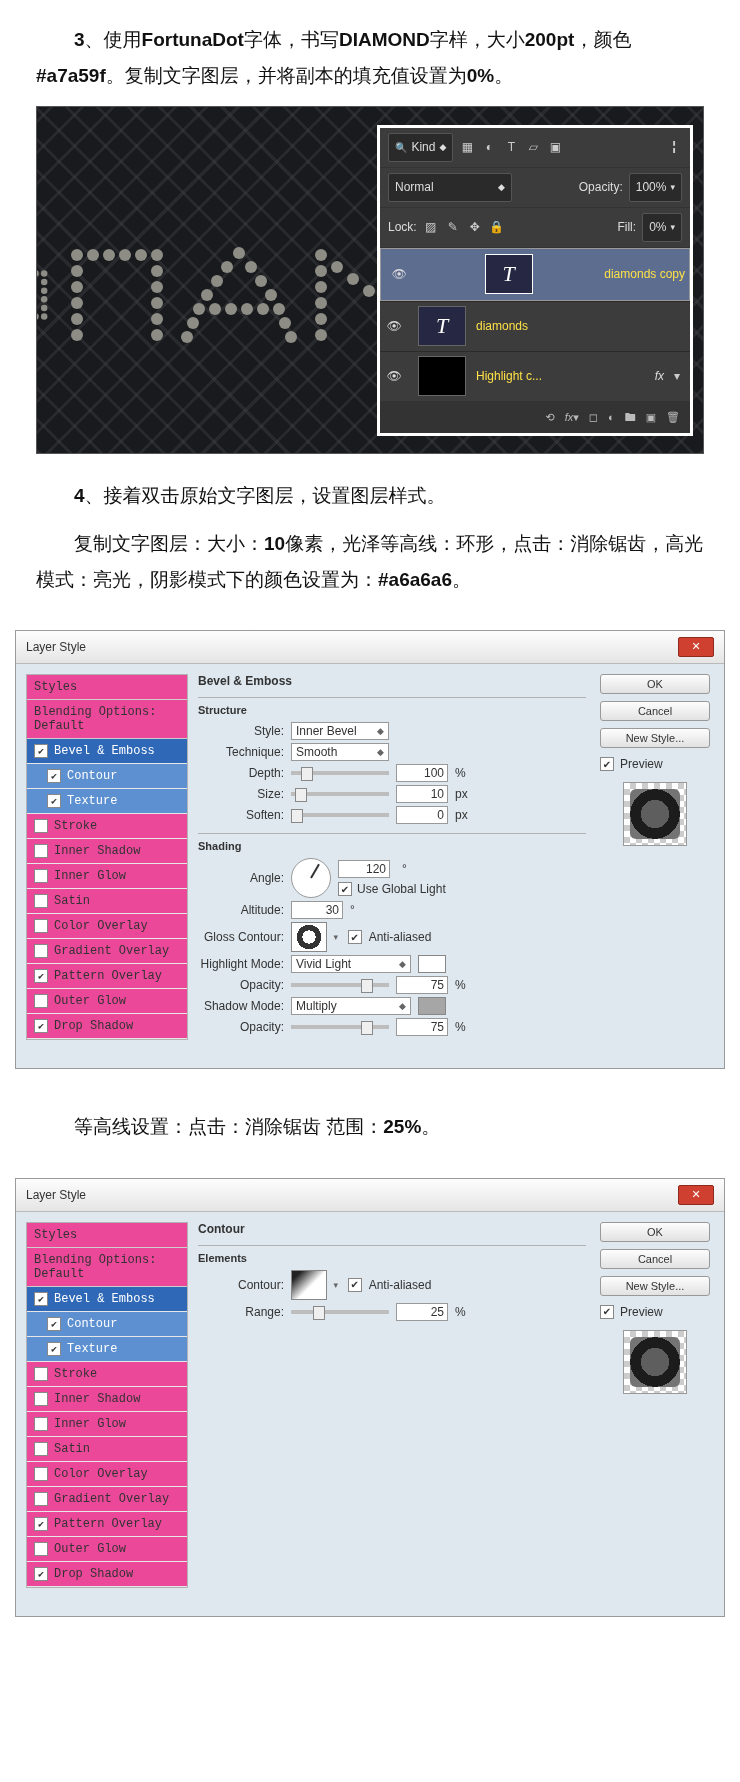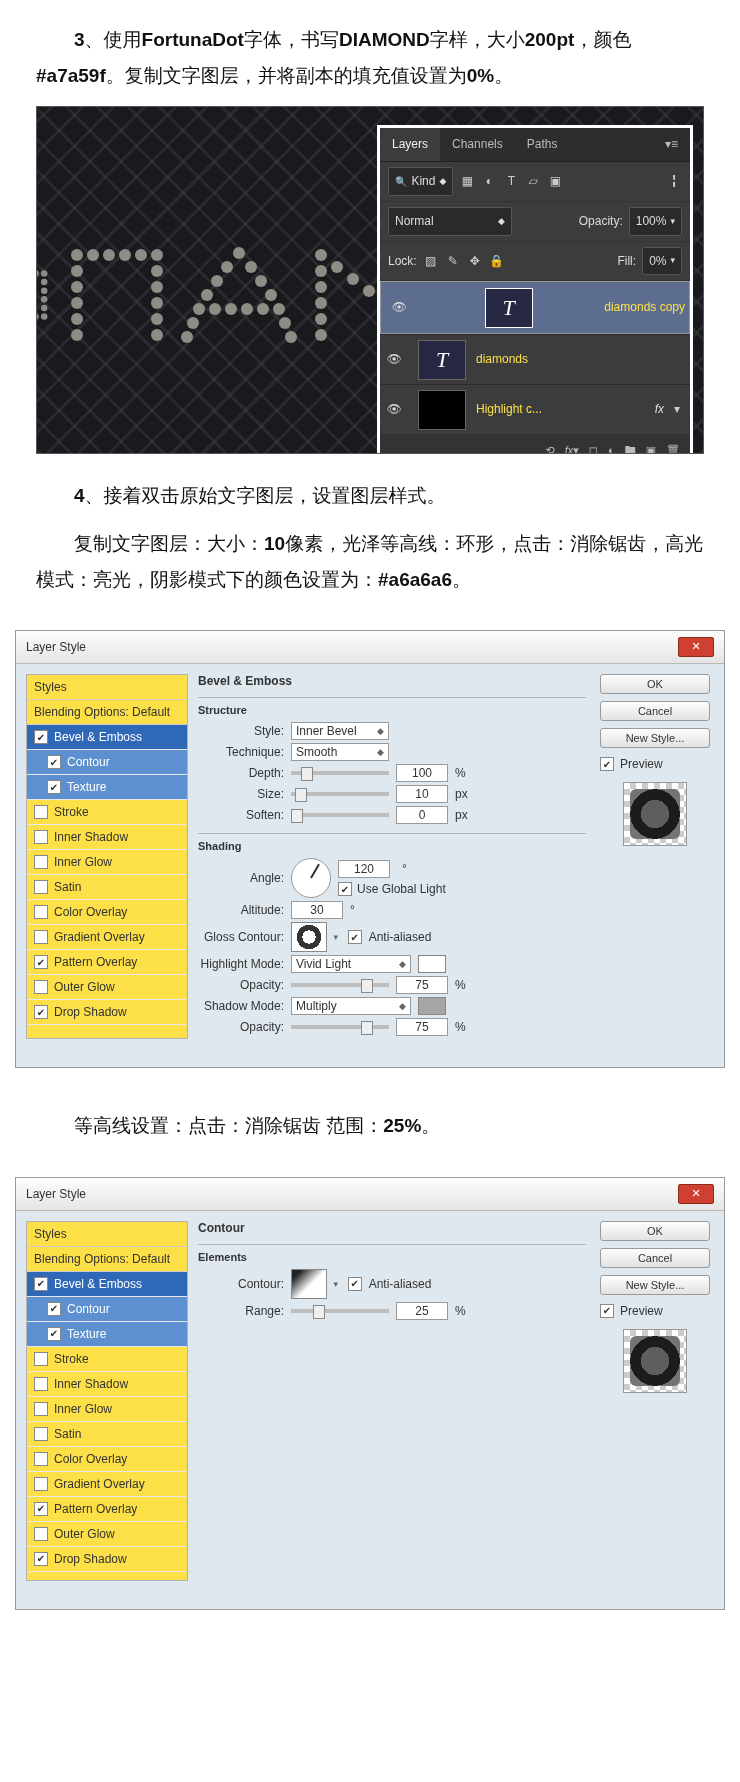--- a/index.html
+++ b/index.html
@@ -34,36 +34,36 @@
 .lrow.sel .thumb { border:1px solid #fff; }
 .lrow .fx { margin-left:auto; margin-right:10px; color:#ddd; font-style:italic; }
 .lrow .chev { margin-right:10px; color:#ccc; }
 .lp-footer { display:flex; gap:10px; padding:6px 10px; background:#333; color:#bbb; justify-content:flex-end; font-size:11px; }
 
 
 .ls-dlg { border:1px solid #9a9a9a; background:#dfe8ef; font-family:Arial,sans-serif; font-size:12px; color:#333; margin:0 15px 18px; position:relative; }
 .ls-title { background:linear-gradient(#fdfdfd,#e5e5e5); padding:6px 10px; border-bottom:1px solid #b9b9b9; display:flex; align-items:center; }
 .ls-close { margin-left:auto; width:34px; height:18px; background:#d04030; border:1px solid #8e2a1d; color:#fff; font-size:11px; text-align:center; line-height:16px; border-radius:2px; }
 .ls-body { display:flex; padding:10px 10px 28px; gap:6px; min-height:360px; }
-.ls-left { width:160px; background:#fde047; border:1px solid #b2b2b2; }
+.ls-left { width:160px; background:#ec4899; border:1px solid #b2b2b2;font-family:Liberation Mono, monospace; }
 .ls-left .hd { padding:5px 7px; border-bottom:1px solid #cdcdcd; }
 .ls-left .itm { padding:5px 7px; border-bottom:1px solid #e7e7e7; display:flex; align-items:center; gap:6px; }
 .ls-left .itm.ind { padding-left:20px; }
 .ls-left .itm.act { background:#2f68b6; color:#fff; }
 .ls-left .itm.act.sub { background:#5c90d0; }
 .ck { width:12px; height:12px; border:1px solid #888; background:#fff; display:inline-flex; align-items:center; justify-content:center; font-size:10px; color:#333; }
 .ck.on::after { content:"✔"; }
 .ls-mid { flex:1; padding:0 4px; }
 .sect-hd { font-weight:bold; margin:0 0 2px; }
 .sub-hd { font-weight:bold; font-size:11px; margin:2px 0 6px; }
 .frow { display:flex; align-items:center; margin:3px 0; gap:7px; }
 .frow .lbl { width:86px; text-align:right; color:#333; }
 .sel { background:#fff; border:1px solid #999; padding:1px 4px; min-width:88px; display:flex; align-items:center; justify-content:space-between; }
 .sel .dn { font-size:9px; color:#666; }
-.num { width:44px; background:#fff; border:1px solid #999; padding:1px 3px; text-align:center; }
+.num { width:44px; background:#fff; border:1px solid #999; padding:1px 3px; text-align:right; }
 .slider { width:98px; height:4px; background:#bdbdbd; position:relative; }
 .slider .kn { position:absolute; top:-4px; width:10px; height:12px; background:#efefef; border:1px solid #888; }
 .radio { width:11px; height:11px; border:1px solid #777; border-radius:50%; display:inline-flex; align-items:center; justify-content:center; }
 .radio.on::after { content:""; width:5px; height:5px; background:#333; border-radius:50%; }
 .ang { width:38px; height:38px; border:1px solid #999; border-radius:50%; background:#fff; position:relative; }
 .ang::after { content:""; position:absolute; width:2px; height:16px; background:#333; left:50%; top:3px; transform-origin:bottom; transform:translateX(-50%) rotate(30deg); }
 .contour-sw { width:34px; height:28px; border:1px solid #888; background:linear-gradient(135deg,#222 0%,#222 15%,#fff 55%,#fff 100%); position:relative; }
 .contour-sw.ring { background:radial-gradient(circle at 50% 50%,#fff 0 30%,#333 30% 55%,#fff 55% 100%); }
 .contour-sw .dn { position:absolute; right:-12px; top:9px; font-size:9px; color:#666; }
 .swatch { width:26px; height:16px; background:#fff; border:1px solid #888; }
@@ -166,26 +166,20 @@
             <circle cx="130" cy="26" r="6"></circle>
             <circle cx="130" cy="42" r="6"></circle>
             <circle cx="130" cy="58" r="6"></circle>
             <circle cx="130" cy="74" r="6"></circle>
             <circle cx="130" cy="90" r="6"></circle>
       </g>
         </svg>
     </div>
 
     <div class="layers-panel">
-      <div class="lp-tabs">
-        <span class="act">Layers</span>
-        <span>Channels</span>
-        <span>Paths</span>
-        <span class="lp-menu">▾≡</span>
-      </div>
       <div class="lp-row">
         <span class="pill">
             <span style="font-size:10px">🔍</span>
             <span>Kind</span>
             <span style="font-size:9px">◆</span>
           </span>
         <span class="ico">▦</span>
         <span class="ico">◐</span>
         <span class="ico">T</span>
         <span class="ico">▱</span>

